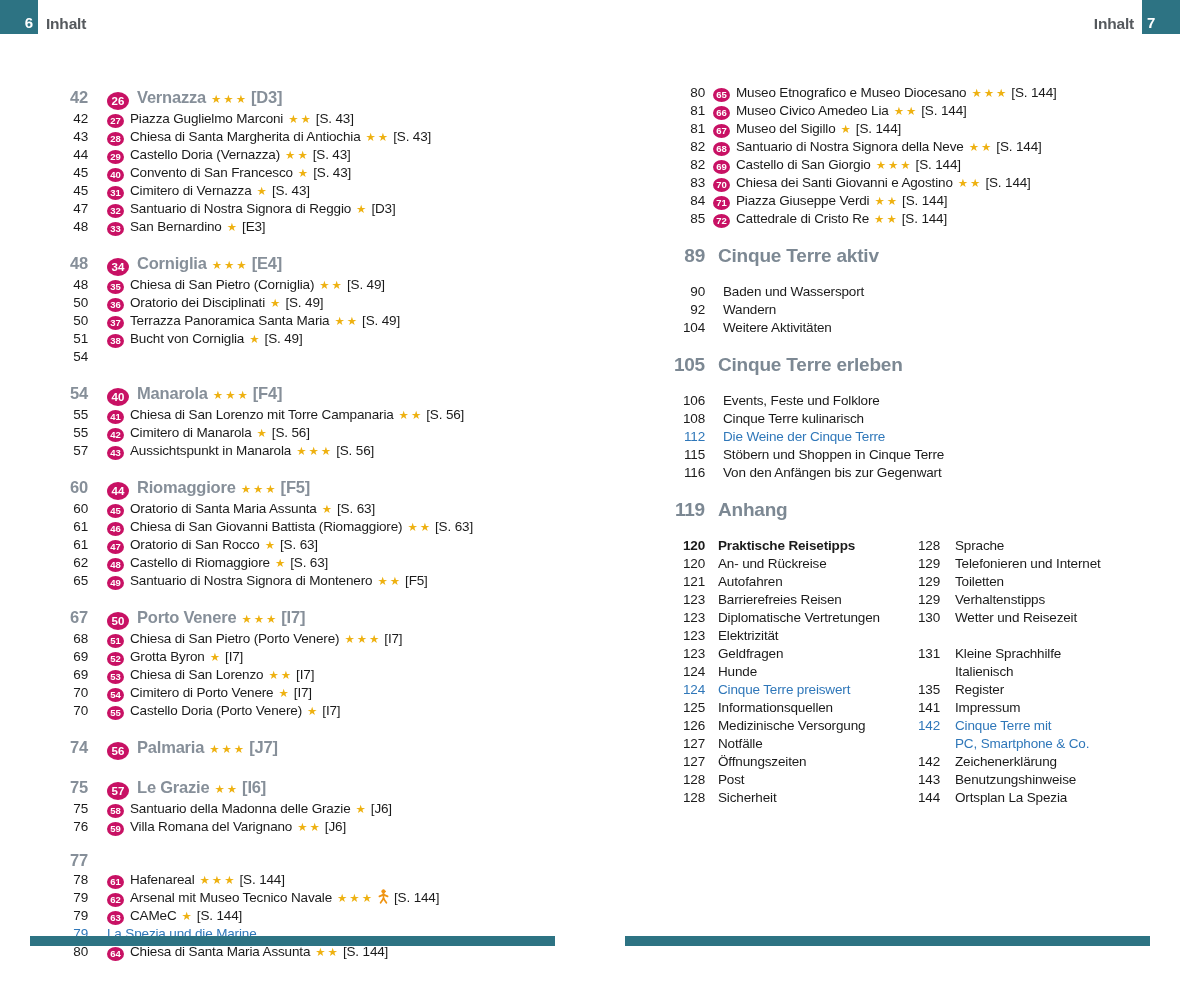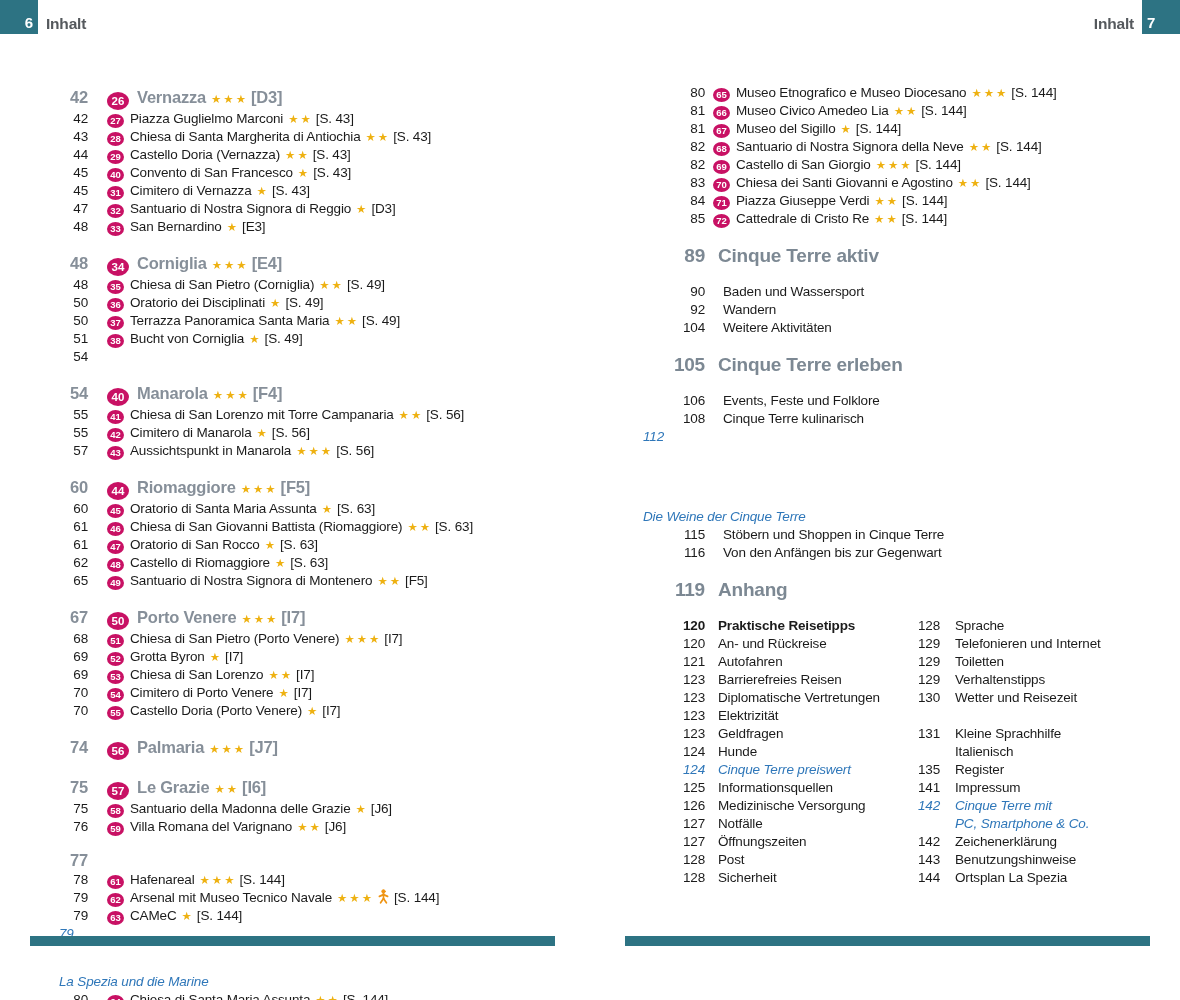--- a/index.html
+++ b/index.html
@@ -33,21 +33,21 @@
   .sec-row .ref{color:#868f99;}
 
   .badge{display:inline-flex;align-items:center;justify-content:center;background:#c81164;color:#fff;
          border-radius:50%;font-weight:bold;width:17px;height:14px;font-size:9.5px;letter-spacing:0;
          vertical-align:-1px;margin-right:6px;font-style:normal;}
   .sec-row .badge{width:22px;height:18px;font-size:11.5px;vertical-align:-2px;margin-right:8px;margin-top:8px;}
 
   .stars{color:#eeb111;font-size:11.5px;letter-spacing:2px;margin-left:5px;font-style:normal;}
   .ref{margin-left:3px;}
 
-  .feature, .feature .num, .feature .content{color:#2f77b9;font-style:italic;flex-direction:column;}
+  .feature, .feature .num, .feature .content{color:#2f77b9;}
 
   .big-row{display:flex;align-items:baseline;line-height:26px;margin:15px 0 14px 0;
            font-size:19px;font-weight:bold;color:#7c8893;letter-spacing:-0.2px;}
   .big-row .num{flex:0 0 80px;text-align:right;}
   .big-row .label{margin-left:13px;}
 
   .item-row{display:flex;align-items:baseline;line-height:18px;font-size:13.5px;letter-spacing:-0.15px;}
   .item-row .num{flex:0 0 80px;text-align:right;}
   .item-row .label{margin-left:18px;}
 

